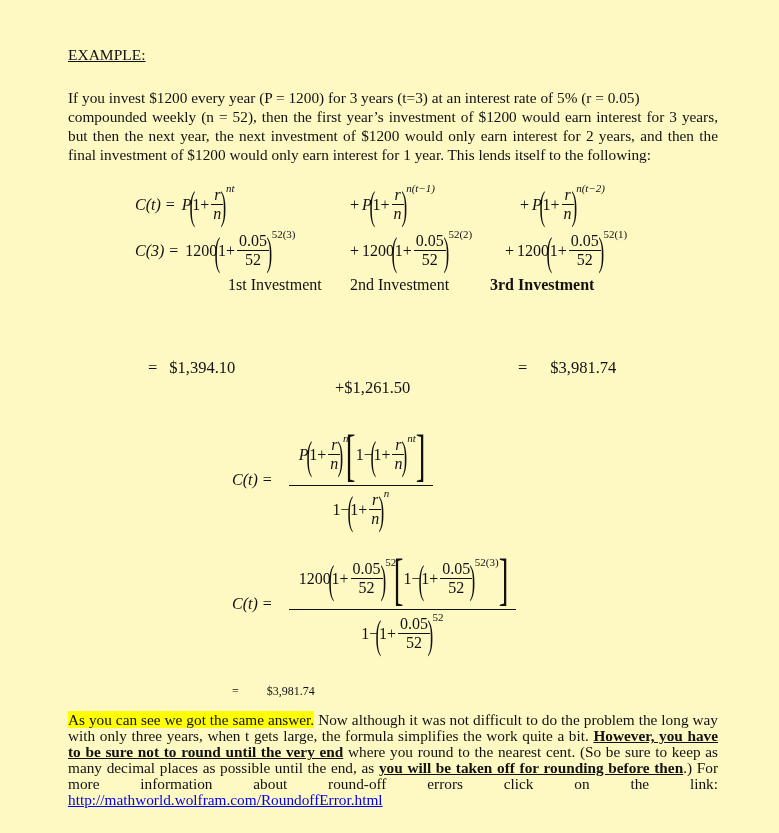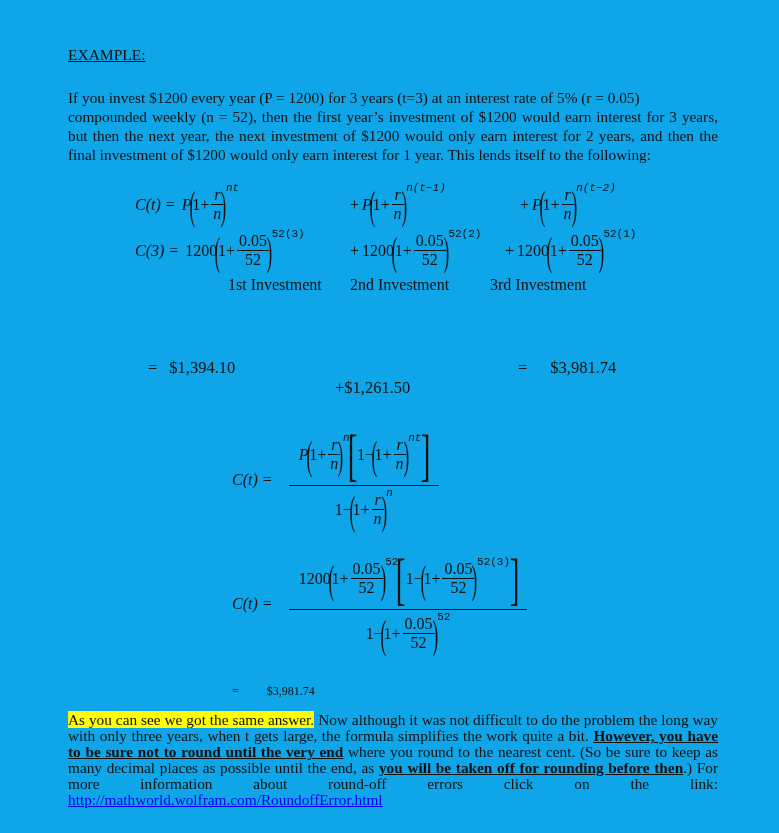--- a/index.html
+++ b/index.html
@@ -1,50 +1,50 @@
 <!DOCTYPE html>
 <html><head>
 <meta charset="utf-8">
 <style>
   html,body { margin:0; padding:0; background:#fff; }
   .page {
-    position:relative; width:779px; height:833px; background:#0ea5e9;
+    position:relative; width:779px; height:833px; background:#fef9c3;
     font-family:"Liberation Serif", serif; color:#111; overflow:hidden;
   }
   .abs { position:absolute; }
 
   
   .title { top:46px; left:68px; font-size:15.5px; text-decoration:underline; }
 
   
   .intro { top:88px; left:68px; width:650px; font-size:15.3px; line-height:19px; text-align:justify; }
   .intro .l1 { display:block; }
 
   
   .mtx { font-size:16px; }
   .pg { display:inline-flex; align-items:center; }
   .par { display:inline-block; font-size:38px; line-height:42px; font-weight:400; transform:scale(0.45,1.05); margin:0 -6px; }
   .inner { display:inline-flex; align-items:center; }
   .fr { display:inline-block; text-align:center; margin-left:2px; vertical-align:middle; }
   .fn { display:block; line-height:1.05; padding:0 2px; }
   .fd { display:block; border-top:1px solid #111; line-height:1.15; padding:0 2px; }
-  .ex { font-size:11px; align-self:flex-start; margin:-2px 0 0 2px; white-space:nowrap;font-family:Liberation Mono, monospace; }
+  .ex { font-size:11px; align-self:flex-start; margin:-2px 0 0 2px; white-space:nowrap; }
   .sign { margin-right:3px; }
   .lhs { margin-right:7px; white-space:nowrap; }
   .lhs .eqs { margin-left:5px; }
   i { font-style:italic; }
 
   
   .mblock { top:184px; left:135px; display:grid; grid-template-columns:215px 155px auto; row-gap:4px; align-items:center; }
   .cell { display:flex; align-items:center; }
   .shift15 { margin-left:15px; }
   .lab { font-size:16px; }
   .lab1 { margin-left:93px; }
   .lab2 { }
-  .lab3 { position:relative; left:-15px; }
+  .lab3 { position:relative; left:-15px;font-weight:bold; }
 
   
   .sums { top:338px; left:135px; display:grid; grid-template-columns:215px 155px auto; row-gap:10px; font-size:16.5px; }
   .sums .eq { margin-left:13px; }
   .sums .v1 { margin-left:12px; }
   .sums .vt { margin-left:23px; }
   .sums .v3 { position:relative; left:-15px;margin-top:40px; }
 
   .verify { top:402px; left:170px; font-size:15.3px; }
 

